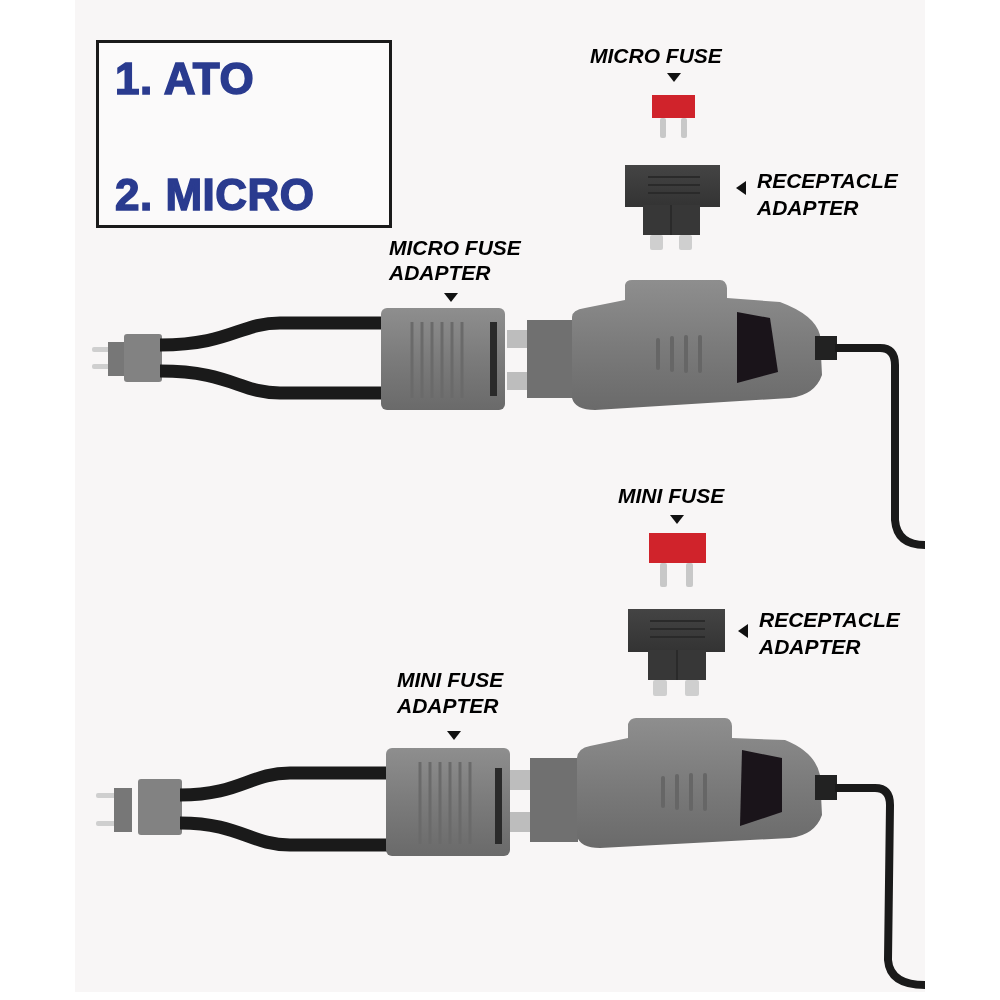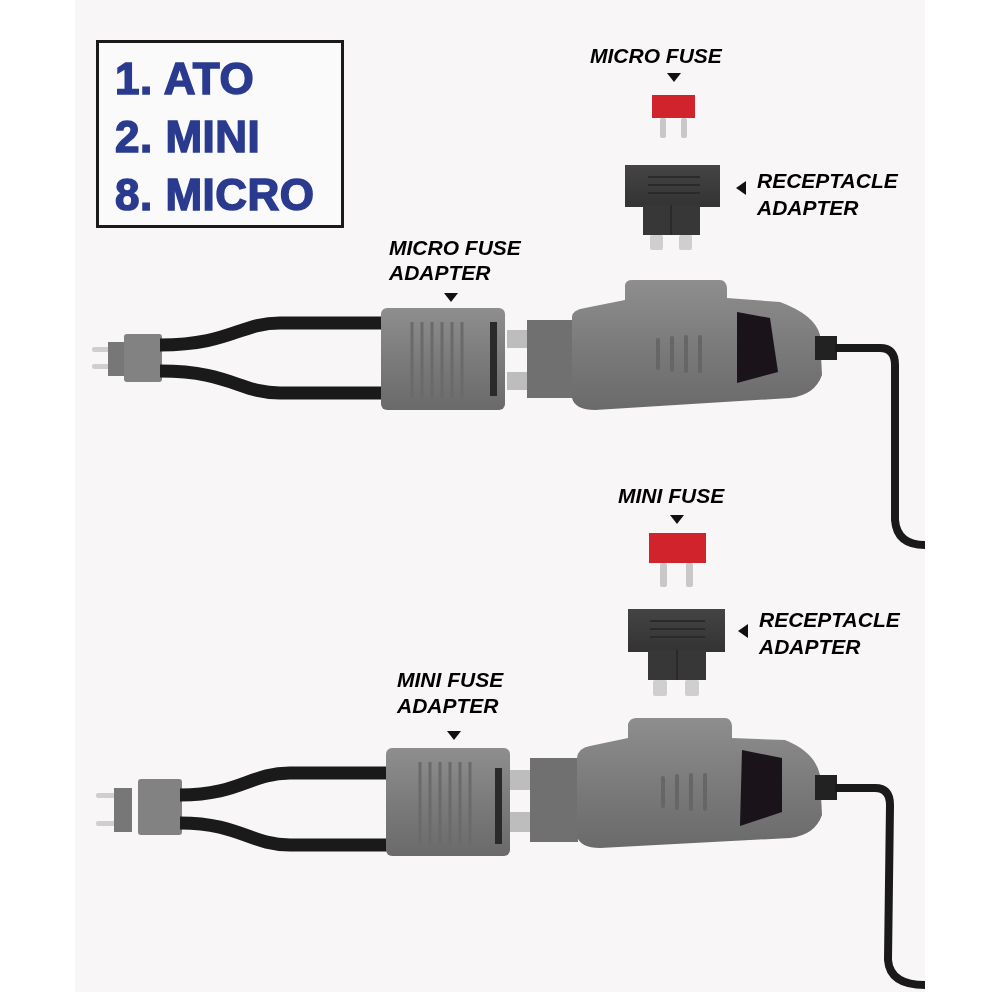--- a/index.html
+++ b/index.html
@@ -1,20 +1,20 @@
 <!DOCTYPE html>
 <html><head>
 <meta charset="utf-8">
 <style>
   html, body { margin: 0; padding: 0; background: #ffffff; }
   body { width: 1000px; height: 1000px; position: relative; overflow: hidden;
          font-family: "Liberation Sans", sans-serif; }
   .canvas { position: absolute; left: 75px; top: 0; width: 850px; height: 992px; background: #f8f6f6; }
   svg.art { position: absolute; left: 0; top: 0; }
-  .legend-box { position: absolute; left: 96px; top: 40px; width: 248px; height: 188px;
+  .legend-box { position: absolute; left: 96px; top: 40px; width: 296px; height: 188px;
                 border: 3px solid #1a1a1a; background: #fbfafa; box-sizing: border-box; }
   .legend-item { position: absolute; left: 16px; font-family: "Liberation Sans", sans-serif;
                  font-weight: 900; font-size: 44px; color: #2a3b8f; letter-spacing: 0.5px;
                  -webkit-text-stroke: 1.5px #2a3b8f; line-height: 1; }
   .lbl { position: absolute; font-family: "Liberation Sans", sans-serif; font-weight: bold;
          font-style: italic; color: #000000; font-size: 21px; line-height: 25px; white-space: nowrap; }
   .tri-down { position: absolute; width: 0; height: 0; border-left: 7px solid transparent;
               border-right: 7px solid transparent; border-top: 9px solid #111; }
   .tri-left { position: absolute; width: 0; height: 0; border-top: 7px solid transparent;
               border-bottom: 7px solid transparent; border-right: 10px solid #111; }
@@ -136,22 +136,21 @@
         <line x1="705" y1="775" x2="705" y2="809"></line>
     </g>
     <path d="M742 750 L 782 758 L 782 812 L 740 826 Z" fill="#1a141a"></path>
     <rect x="815" y="775" width="22" height="25" fill="#222"></rect>
     <path d="M835 788 L 875 788 Q 890 788 890 805 L 888 960 Q 890 985 925 985" stroke="#1a1a1a" stroke-width="8" fill="none"></path>
   </g>
 </svg>
 
 <div class="legend-box">
   <div class="legend-item" style="top:14px;">1. ATO</div>
-  <div class="legend-item" style="top:72px;">2. MINI</div>
-  <div class="legend-item" style="top:130px;">8. MICRO</div>
+  <div class="legend-item" style="top:130px;">2. MICRO</div>
 </div>
 
 <div class="lbl" style="left:590px; top:43px;">MICRO FUSE</div>
 <div class="tri-down" style="left:667px; top:73px;"></div>
 
 <div class="tri-left" style="left:736px; top:181px;"></div>
 <div class="lbl" style="left:757px; top:168px;">RECEPTACLE</div>
 <div class="lbl" style="left:757px; top:195px;">ADAPTER</div>
 
 <div class="lbl" style="left:389px; top:235px;">MICRO FUSE</div>

